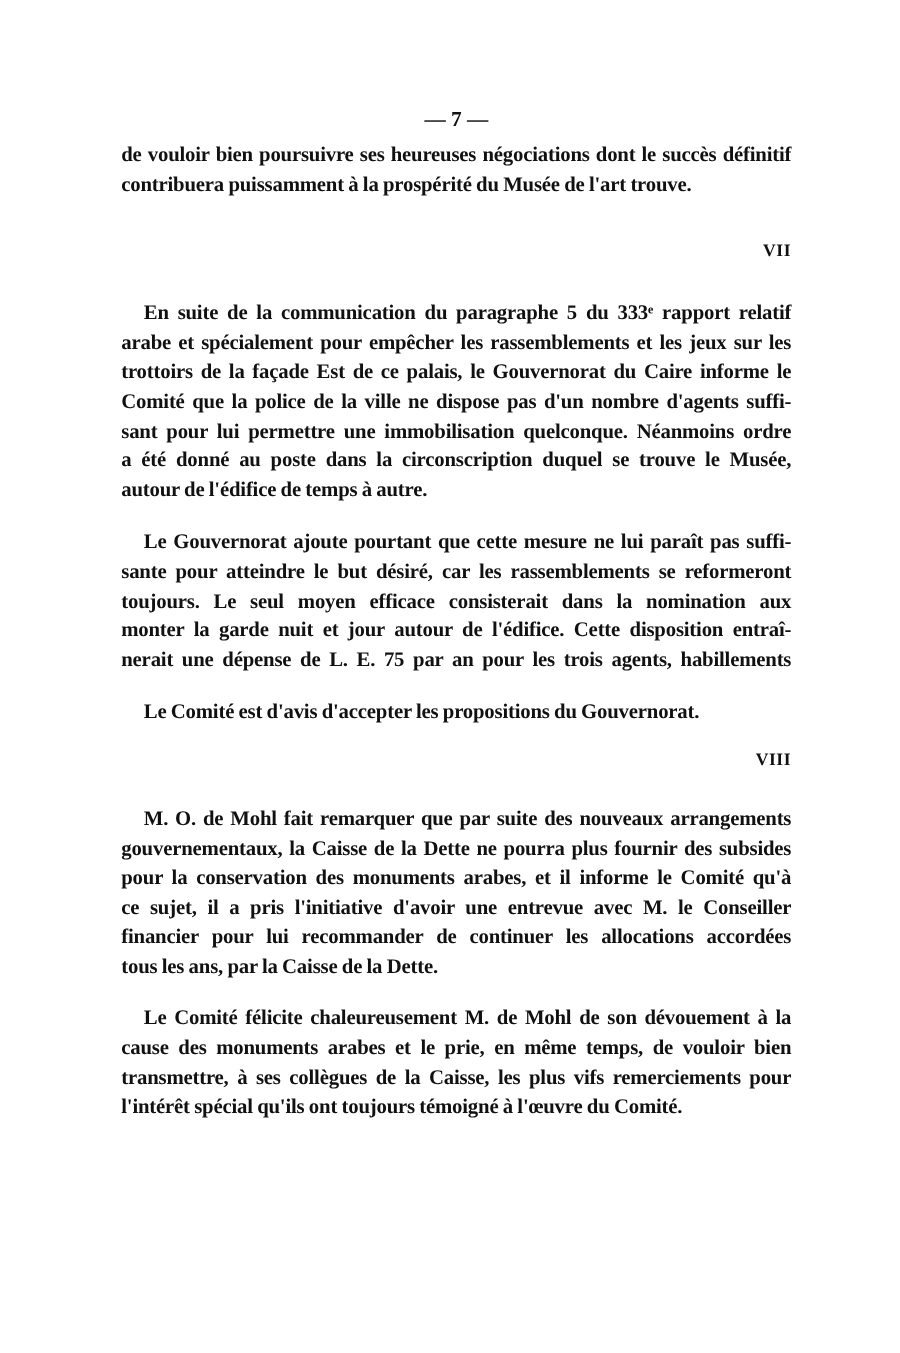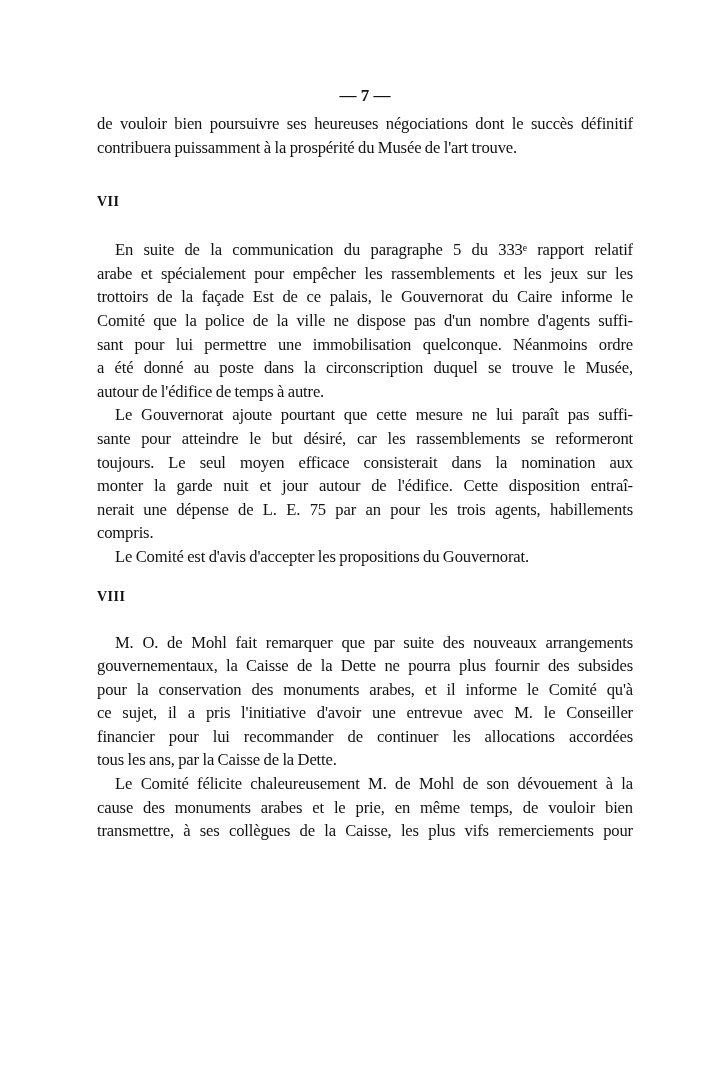--- a/index.html
+++ b/index.html
@@ -24,40 +24,40 @@
       font-weight: bold;
       height: 28px;
       line-height: 24px;
     }
     .para {
       margin: 0;
       font-size: 16.6px;
       line-height: 23.6px;
       text-align: justify;
       text-align-last: left;
-      font-weight: normal;
+      font-weight: bold;
       letter-spacing: -0.15px;
       word-spacing: -0.5px;
     }
     .line {
       display: block;
       text-align: justify;
       text-align-last: justify;
       white-space: nowrap;
     }
     .line.last { text-align-last: left; }
     .section-heading {
-      text-align: left;
+      text-align: right;
       font-size: 14px;
       font-weight: bold;
       letter-spacing: 0.5px;
     }
     #h7 { margin-top: 35px; margin-bottom: 28px; }
     #h8 { margin-top: 20px; margin-bottom: 26px; }
-    .first-line-indent { padding-left: 18px; }
+    .first-line-indent { padding-left: 18px; margin-top: 18px; }
   </style>
 </head>
 <body>
 
 <div class="page">
   <div class="page-number">— 7 —</div>
 
   <p class="para">
     <span class="line">de vouloir bien poursuivre ses heureuses négociations dont le succès définitif</span>
     <span class="line last">contribuera puissamment à la prospérité du Musée de l'art trouve.</span>
@@ -74,21 +74,20 @@
     <span class="line">a été donné au poste dans la circonscription duquel se trouve le Musée,</span>
     <span class="line last">autour de l'édifice de temps à autre.</span>
   </p>
 
   <p class="para">
     <span class="line first-line-indent">Le Gouvernorat ajoute pourtant que cette mesure ne lui paraît pas suffi-</span>
     <span class="line">sante pour atteindre le but désiré, car les rassemblements se reformeront</span>
     <span class="line">toujours. Le seul moyen efficace consisterait dans la nomination aux</span>
     <span class="line">monter la garde nuit et jour autour de l'édifice. Cette disposition entraî-</span>
     <span class="line">nerait une dépense de L. E. 75 par an pour les trois agents, habillements</span>
-    <span class="line last">compris.</span>
   </p>
 
   <p class="para">
     <span class="line last first-line-indent">Le Comité est d'avis d'accepter les propositions du Gouvernorat.</span>
   </p>
 
   <div class="section-heading" id="h8">VIII</div>
 
   <p class="para">
     <span class="line first-line-indent">M. O. de Mohl fait remarquer que par suite des nouveaux arrangements</span>
@@ -96,14 +95,15 @@
     <span class="line">pour la conservation des monuments arabes, et il informe le Comité qu'à</span>
     <span class="line">ce sujet, il a pris l'initiative d'avoir une entrevue avec M. le Conseiller</span>
     <span class="line">financier pour lui recommander de continuer les allocations accordées</span>
     <span class="line last">tous les ans, par la Caisse de la Dette.</span>
   </p>
 
   <p class="para">
     <span class="line first-line-indent">Le Comité félicite chaleureusement M. de Mohl de son dévouement à la</span>
     <span class="line">cause des monuments arabes et le prie, en même temps, de vouloir bien</span>
     <span class="line">transmettre, à ses collègues de la Caisse, les plus vifs remerciements pour</span>
+    <span class="line last">l'intérêt spécial qu'ils ont toujours témoigné à l'œuvre du Comité.</span>
   </p>
 </div>
 
 </body></html>

